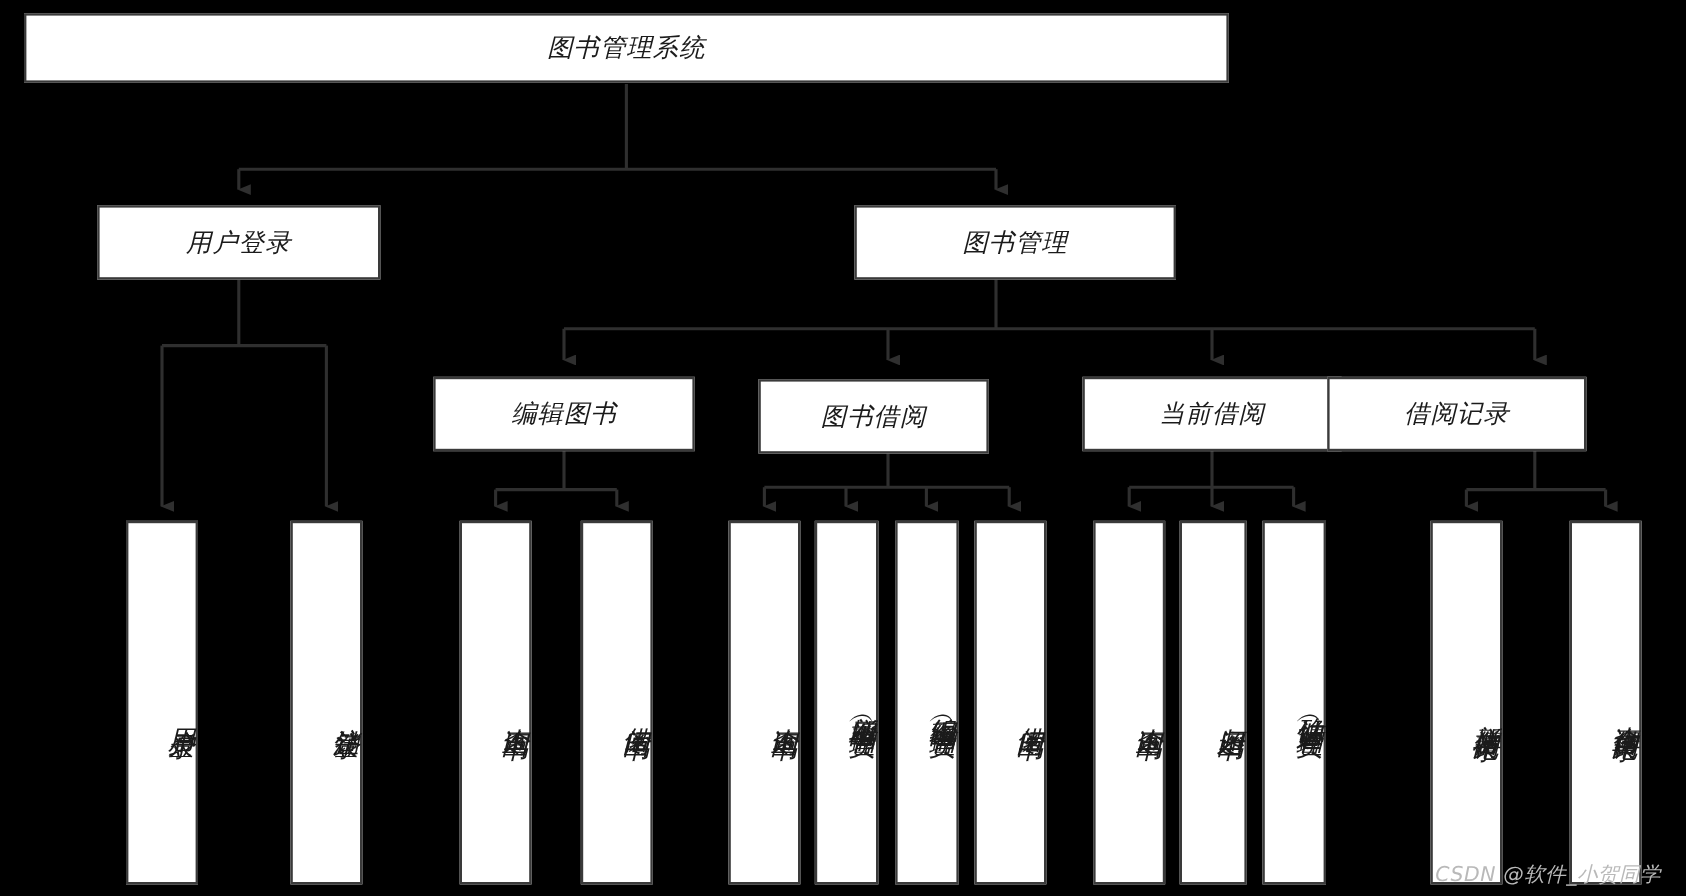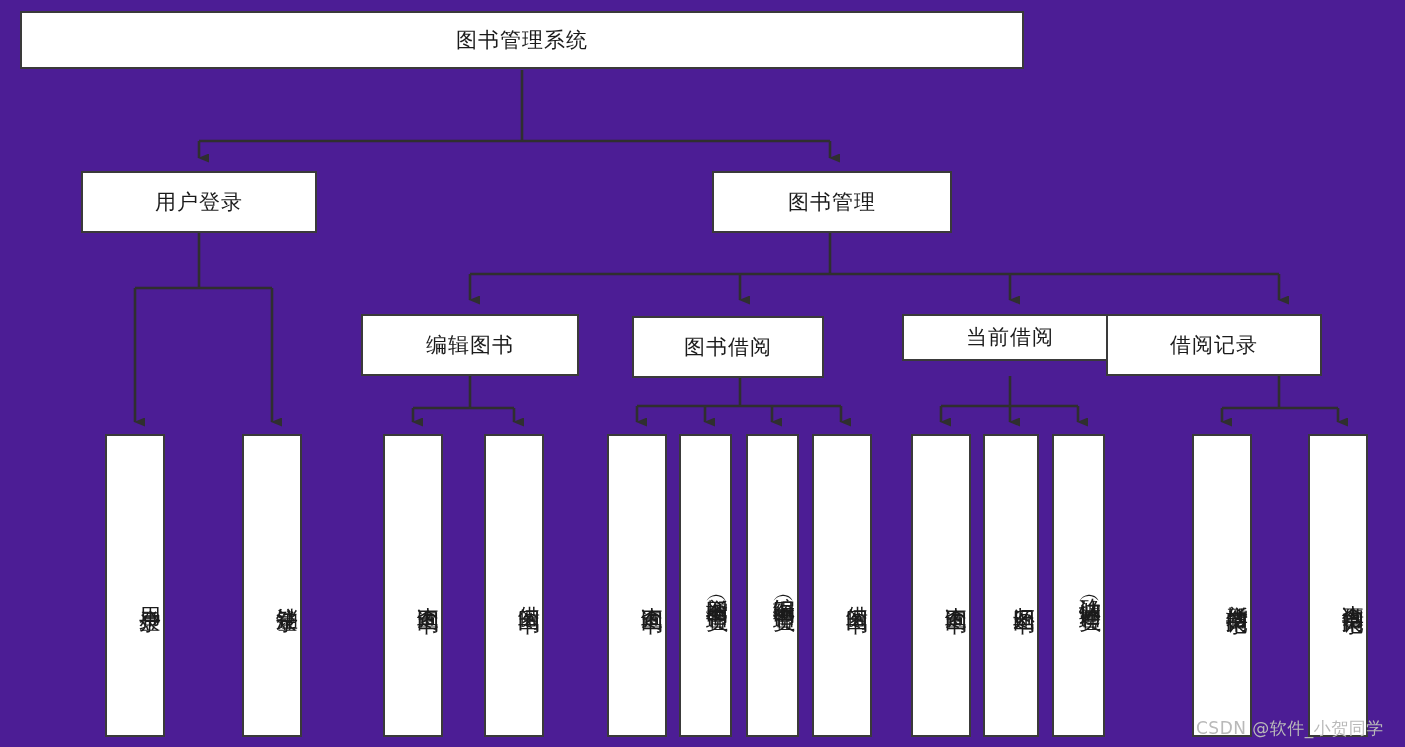--- a/index.html
+++ b/index.html
@@ -10,21 +10,22 @@
   body {
     width: 1405px;
     height: 747px;
     font-family: "DejaVu Sans", "Liberation Sans", sans-serif;
     overflow: hidden;
   }
   #diagram-root {
     position: relative;
     width: 1405px;
     height: 747px;
-    background: #4c1d95;
+    background: #000000;
+    font-style: italic;
   }
   svg.edges {
     position: absolute;
     left: 0;
     top: 0;
     width: 1405px;
     height: 747px;
     pointer-events: none;
   }
   .node {
@@ -114,25 +115,25 @@
       <path d="M1279,376 L1279,408"></path>
       <path d="M1222,408 L1338,408"></path>
       <path d="M1222,408 L1222,422" marker-end="url(#arrow)"></path>
       <path d="M1338,408 L1338,422" marker-end="url(#arrow)"></path>
     </g>
   </svg>
 
   <div class="node horizontal" style="left:20px; top:11px; width:1004px; height:58px;">图书管理系统</div>
 
   <div class="node horizontal" style="left:81px; top:171px; width:236px; height:62px;">用户登录</div>
-  <div class="node horizontal" style="left:712px; top:171px; width:240px; height:62px;">图书管理</div>
+  <div class="node horizontal" style="left:712px; top:171px; width:268px; height:62px;">图书管理</div>
 
   <div class="node horizontal" style="left:361px; top:314px; width:218px; height:62px;">编辑图书</div>
   <div class="node horizontal" style="left:632px; top:316px; width:192px; height:62px;">图书借阅</div>
-  <div class="node horizontal" style="left:902px; top:314px; width:216px; height:47px;">当前借阅</div>
+  <div class="node horizontal" style="left:902px; top:314px; width:216px; height:62px;">当前借阅</div>
   <div class="node horizontal" style="left:1106px; top:314px; width:216px; height:62px;">借阅记录</div>
 
   <div class="node vertical" style="left:105px; top:434px; width:60px; height:303px;">用户登录</div>
   <div class="node vertical" style="left:242px; top:434px; width:60px; height:303px;">注销登录</div>
 
   <div class="node vertical" style="left:383px; top:434px; width:60px; height:303px;">查询图书</div>
   <div class="node vertical" style="left:484px; top:434px; width:60px; height:303px;">借阅图书</div>
 
   <div class="node vertical" style="left:607px; top:434px; width:60px; height:303px;">查询图书</div>
   <div class="node vertical tall-text" style="left:679px; top:434px; width:53px; height:303px;">新增图书（管理员）</div>

